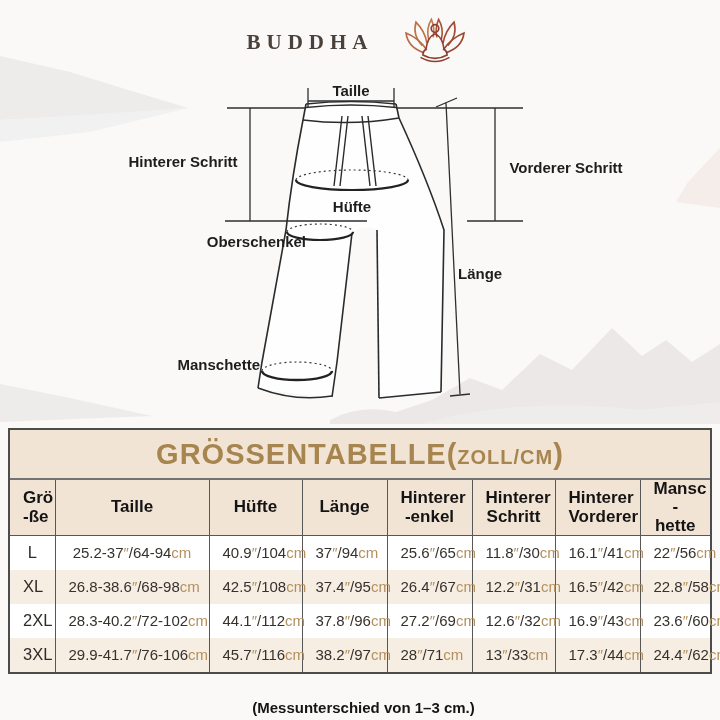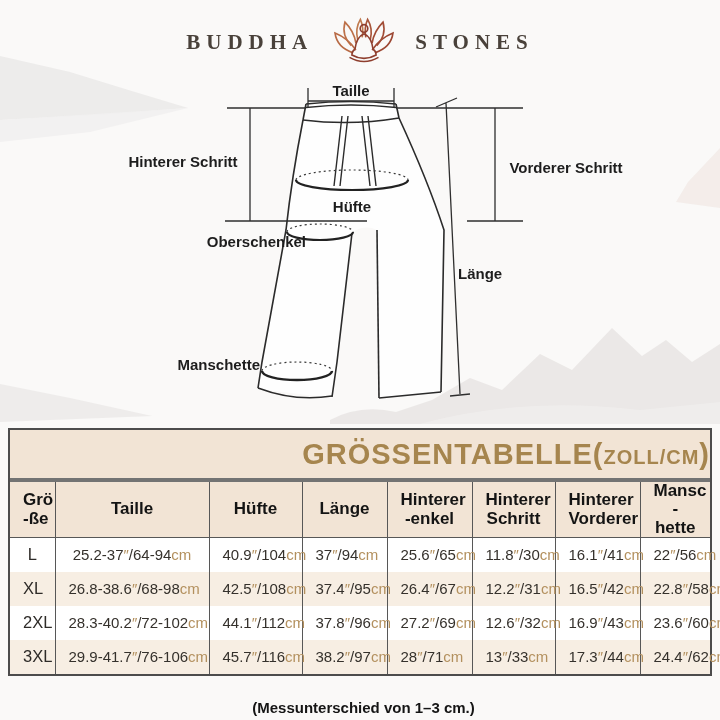--- a/index.html
+++ b/index.html
@@ -2,32 +2,32 @@
 <html><head>
 <meta charset="utf-8">
 <style>
   html,body{margin:0;padding:0;background:#fff;}
   .canvas{position:relative;width:720px;height:720px;background:#faf9f8;overflow:hidden;
           font-family:"Liberation Sans",sans-serif;}
   
   .mountains{position:absolute;left:0;top:0;width:720px;height:720px;}
   
   .brand{position:absolute;top:14px;left:0;right:0;height:56px;display:flex;
-         justify-content:center;align-items:center;gap:12px;}
+         justify-content:center;align-items:center;gap:22px;}
   .brand-text{font-family:"Liberation Serif","DejaVu Serif",serif;font-size:21px;
               font-weight:700;letter-spacing:6px;color:#49413a;}
   .lotus{width:78px;height:58px;}
   
   .diagram{position:absolute;top:76px;left:0;width:720px;height:348px;}
   .diagram text{font-family:"Liberation Sans",sans-serif;font-size:15px;font-weight:700;fill:#1d1d1d;}
   
   .table-wrap{position:absolute;top:428px;left:8px;width:704px;border:2px solid #4c4c4c;
               background:#fff;box-sizing:border-box;}
-  .table-title{background:#f2e4d5;border-bottom:4px solid #737373;height:48px;line-height:48px;
-               text-align:right;font-weight:700;font-size:29px;letter-spacing:1px;color:#a6854e;
+  .table-title{background:#f2e4d5;border-bottom:2px solid #737373;height:48px;line-height:48px;
+               text-align:center;font-weight:700;font-size:29px;letter-spacing:1px;color:#a6854e;
                white-space:nowrap;}
   .table-title .small{font-size:20px;letter-spacing:1px;}
   table.size{width:100%;border-collapse:collapse;table-layout:fixed;}
   table.size th,table.size td{border-left:1.5px solid #575757;text-align:center;padding:0 13px;
                box-sizing:border-box;}
   table.size th:first-child,table.size td:first-child{border-left:none;}
   thead th{background:#f2e4d5;height:48px;font-size:17px;font-weight:700;color:#141414;
            white-space:pre-line;line-height:1.08;border-bottom:1.5px solid #575757;vertical-align:middle;}
   tbody tr{height:34px;}
   tbody tr:nth-child(even){background:#f7eee3;}
@@ -62,21 +62,20 @@
       <path d="M52,44 Q70,38 72,22 Q57,28 49,41" stroke="#9c4733" stroke-width="1.8"></path>
       <path d="M54,36 Q65,25 61,10 Q51,20 49,33" stroke="#a14c35" stroke-width="1.8"></path>
       <path d="M47,29 Q50,17 44,7 Q40,16 42,27" stroke="#a85438" stroke-width="1.8"></path>
 
       <circle cx="40" cy="17" r="4.2" stroke="#8e3e2e" stroke-width="1.8"></circle>
       <path d="M40,23 C33,26 31,32 30,40 M40,23 C47,26 49,32 50,40" stroke="#8e3e2e" stroke-width="1.8"></path>
       <path d="M30,40 Q26,43 27,46 M50,40 Q54,43 53,46" stroke="#8e3e2e" stroke-width="1.8"></path>
       <path d="M26,46 Q40,54 54,46" stroke="#8e3e2e" stroke-width="1.8"></path>
       <path d="M24,49 Q40,58 56,49" stroke="#8e3e2e" stroke-width="1.8"></path>
     </svg>
-    <span class="brand-text">STONES</span>
   </header>
 
   <svg class="diagram" viewBox="0 0 720 348">
 
     <path d="M306,28 Q351,23 396,28 L399,42 Q428,105 444,154 L441,316 L379,322 L377,154 Q364,148 352,157 L332,322 L258,313 L286,154 Q292,100 303,44 Z" fill="rgba(255,255,255,0.82)"></path>
     <g stroke="#2b2b2b" stroke-width="1.6" fill="none">
       <path d="M306,28 Q351,23 396,28"></path>
       <path d="M306,31.5 Q351,26.5 396,31.5"></path>
       <path d="M306,28 L303,44 M396,28 L399,42"></path>
       <path d="M303,44 Q351,50 399,42"></path>

